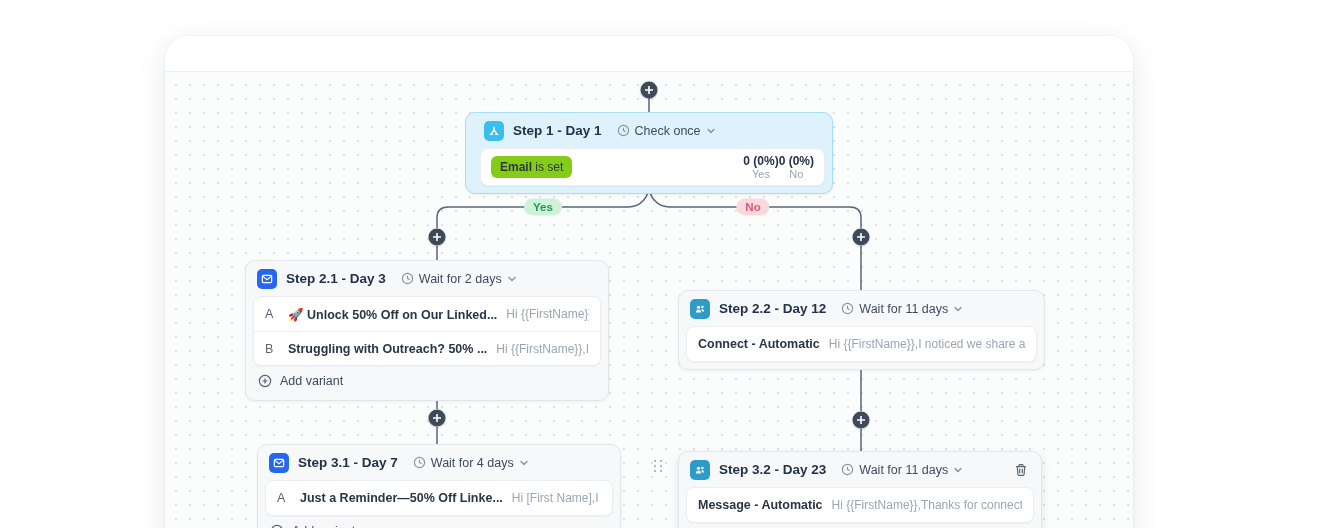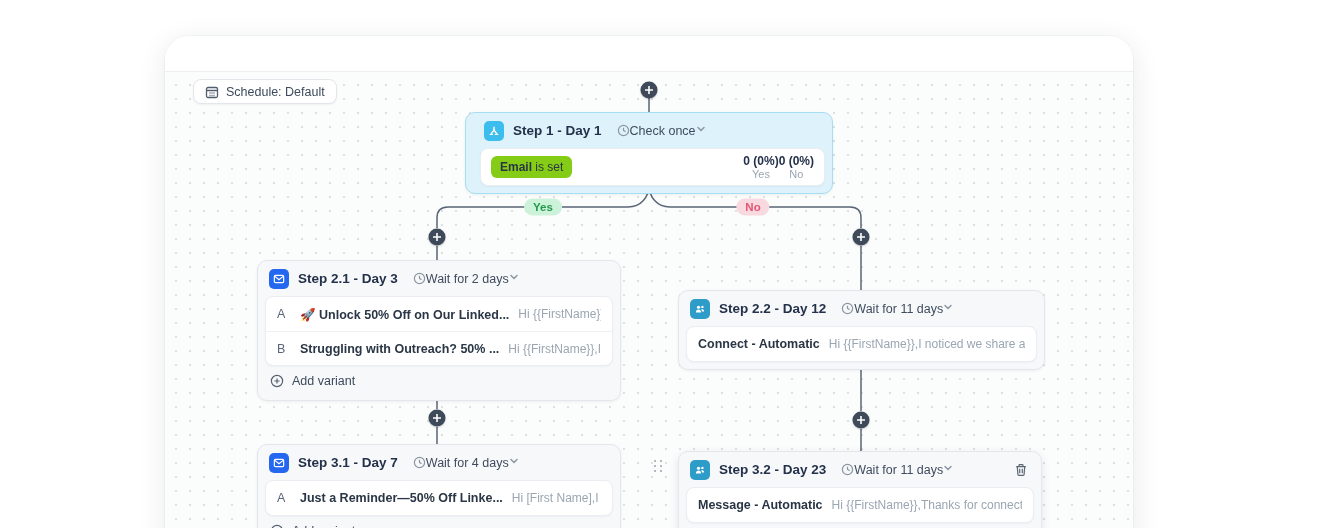--- a/index.html
+++ b/index.html
@@ -35,21 +35,21 @@
   .card { position:absolute; background:#f7f8fa; border:1px solid #e3e7ec; border-radius:10px;
     padding:0 7px 7px; box-shadow:0 1px 3px rgba(16,24,40,.06); }
   .card.blue { background:#def2fc; border-color:#a5ddf3;padding-left:14px; }
   .card-header { display:flex; align-items:center; gap:9px; height:35px; padding:0 4px; }
   .step-icon { width:20px; height:20px; border-radius:5px; display:flex; align-items:center;
     justify-content:center; flex:none; }
   .step-icon.split  { background:#3bbdee; }
   .step-icon.email  { background:#2667f0; }
   .step-icon.people { background:#2d9cc9; }
   .card-title { font-size:13.5px; font-weight:700; color:#24314a; white-space:nowrap; }
-  .timing { display:flex; align-items:flex-start; margin-left:6px; cursor:pointer;
+  .timing { display:flex; align-items:center; gap:5px; margin-left:6px; cursor:pointer;
     font-size:12.5px; color:#3f4c5e; white-space:nowrap; }
   .hdr-right { margin-left:auto; display:flex; align-items:center; }
   .trash-btn { cursor:pointer; display:flex; padding:2px; }
 
   .rows { background:#fff; border:1px solid #eaedf1; border-radius:8px;
     box-shadow:0 1px 2px rgba(16,24,40,.04); overflow:hidden; }
   .row { display:flex; align-items:center; height:34px; padding:0 11px; gap:9px; cursor:pointer;
     white-space:nowrap; overflow:hidden; }
   .row + .row { border-top:1px solid #eef1f4; }
   .variant-letter { color:#5a6575; font-size:12.5px; width:14px; flex:none; }
@@ -84,29 +84,20 @@
       <path class="conn" d="M484 113 C484 125 476 135 463 135 L283 135 Q272 135 272 146 L272 156"></path>
       <path class="conn" d="M484 113 C484 125 492 135 505 135 L685 135 Q696 135 696 146 L696 156"></path>
       <path class="conn" d="M272 174 L272 188"></path>
       <path class="conn" d="M696 174 L696 218"></path>
       <path class="conn" d="M272 323 L272 337"></path>
       <path class="conn" d="M272 355 L272 372"></path>
       <path class="conn" d="M696 291 L696 339"></path>
       <path class="conn" d="M696 357 L696 379"></path>
     </svg>
 
-    <div class="btn-schedule">
-      <span style="display:flex;">
-        <svg width="14" height="14" viewBox="0 0 14 14" fill="none" stroke="#525e6e" stroke-width="1.3">
-          <rect x="1.5" y="2.5" width="11" height="10" rx="1.5"></rect>
-          <path d="M1.5 5.5 H12.5 M4.5 8 H5.5 M6.5 8 H7.5 M8.5 8 H9.5 M4.5 10.5 H5.5 M6.5 10.5 H7.5 M8.5 10.5 H9.5"></path>
-        </svg>
-      </span>
-      <span>Schedule: Default</span>
-    </div>
 
     <div class="plus-node" style="left:484px; top:18px;">
       <svg width="9" height="9" viewBox="0 0 9 9">
           <path d="M4.5 0.5 V8.5 M0.5 4.5 H8.5" stroke="#fff" stroke-width="1.6"></path>
         </svg>
     </div>
     <div class="plus-node" style="left:272px; top:165px;">
       <svg width="9" height="9" viewBox="0 0 9 9">
           <path d="M4.5 0.5 V8.5 M0.5 4.5 H8.5" stroke="#fff" stroke-width="1.6"></path>
         </svg>
@@ -165,21 +156,21 @@
             </span>
             <span class="stat">
               <div class="val">0 (0%)</div>
               <div class="lab">No</div>
             </span>
           </span>
         </div>
       </div>
     </div>
 
-    <div class="card" style="left:92px; top:188px; width:364px;">
+    <div class="card" style="left:80px; top:188px; width:364px;">
       <div class="card-header">
         <span class="step-icon email">
           <svg width="12" height="12" viewBox="0 0 16 16" fill="none" stroke="#fff" stroke-width="1.6">
             <rect x="1.8" y="3.2" width="12.4" height="9.6" rx="1.6"></rect>
               <path d="M2.5 4.5 L8 9 L13.5 4.5"></path>
           </svg>
         </span>
         <span class="card-title">Step 2.1 - Day 3</span>
         <span class="timing">
           <span style="display:flex;">

